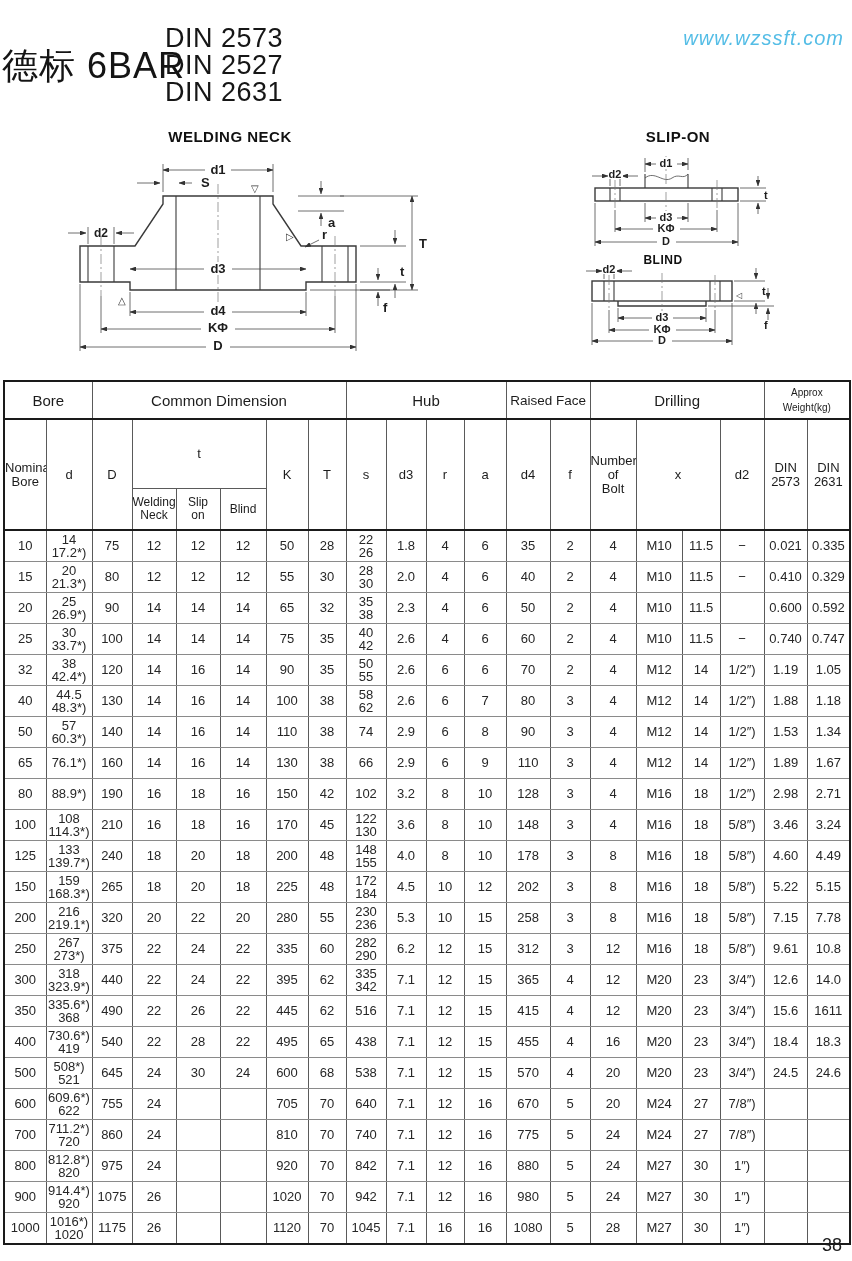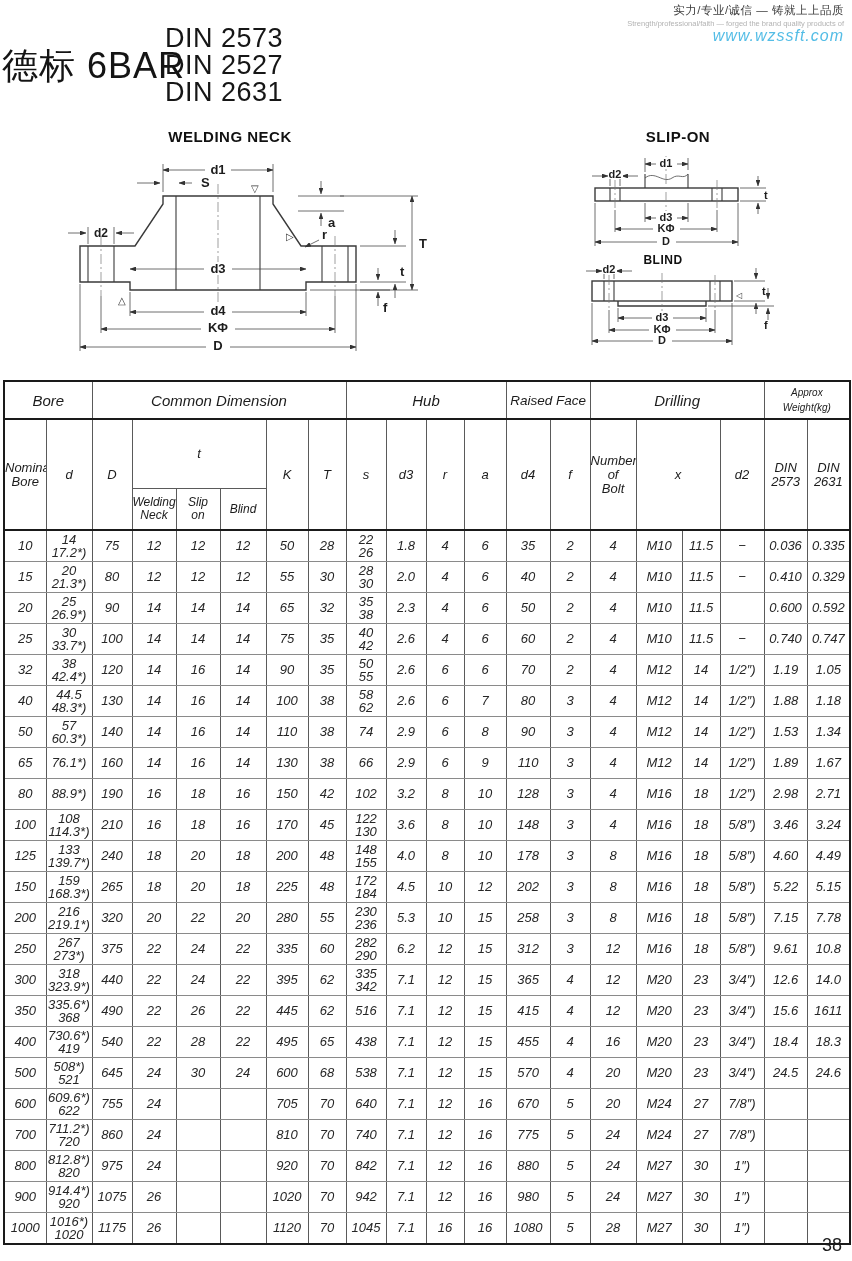--- a/index.html
+++ b/index.html
@@ -3,21 +3,21 @@
 <meta charset="utf-8">
 <style>
   html,body{margin:0;padding:0;background:#e8e8e8;}
   .page{position:relative;width:852px;height:1261px;background:#ffffff;margin:0 auto;
         font-family:"Liberation Sans",sans-serif;color:#222;overflow:hidden;}
 
   
   .slogan{position:absolute;top:3px;right:8px;text-align:right;}
   .slogan .cn{font-size:11.5px;color:#3c3c3c;letter-spacing:.5px;}
   .slogan .en{font-size:7.5px;color:#b3b3b3;margin-top:1px;}
-  .website{position:absolute;top:27px;right:8px;font-size:16px;font-style:italic;
+  .website{position:absolute;top:27px;right:8px;font-size:20px;font-style:italic;
            color:#54bde6;letter-spacing:1px;}
 
   
   .title-cn{position:absolute;left:2px;top:42px;font-size:36px;color:#141414;letter-spacing:1px;white-space:nowrap;}
   .standards{position:absolute;left:165px;top:25px;}
   .standards div{font-size:27px;line-height:27px;color:#161616;letter-spacing:.5px;}
 
   
   .dwg{position:absolute;}
   .o{fill:none;stroke:#3a3a3a;stroke-width:1.4;}
@@ -25,45 +25,41 @@
   .d{fill:none;stroke:#4a4a4a;stroke-width:.8;}
   .c{fill:none;stroke:#777;stroke-width:.7;stroke-dasharray:10,3,2,3;}
   .lb{font:bold 13px "Liberation Sans",sans-serif;fill:#1d1d1d;}
   .lb2{font:bold 11px "Liberation Sans",sans-serif;fill:#1d1d1d;}
   .ttl{font:bold 15px "Liberation Sans",sans-serif;fill:#111;letter-spacing:.5px;}
   .ttl2{font:bold 12px "Liberation Sans",sans-serif;fill:#111;letter-spacing:.5px;}
   .mk{font:10px "Liberation Sans",sans-serif;fill:#333;}
   .wbg{fill:#fff;}
 
   
-  .tblwrap{position:absolute;left:3px;top:380px;font-style:italic;}
+  .tblwrap{position:absolute;left:3px;top:380px;}
   table{border-collapse:collapse;table-layout:fixed;width:846px;border:2px solid #1a1a1a;}
   th,td{border:1px solid #5a5a5a;text-align:center;vertical-align:middle;
         white-space:pre-line;padding:0;font-weight:400;overflow:hidden;}
   thead{border-bottom:2px solid #1a1a1a;}
   tr.grp th{font-size:15px;height:36px;border-bottom:2px solid #1a1a1a;color:#1c1c1c;}
   tr.grp th.gs{font-size:13.5px;}
   tr.grp th.gs2{font-size:10px;line-height:15px;}
   tr.sub th{height:68px;font-size:13px;line-height:14px;color:#1c1c1c;}
   tr.sub3 th{height:40px;font-size:12px;line-height:13px;color:#1c1c1c;}
   th.s12{font-size:12px;line-height:13px;}
   tbody td{font-size:13px;height:30px;line-height:13.5px;color:#262626;
            border-top-color:#8a8a8a;border-bottom-color:#8a8a8a;}
 
   .pageno{position:absolute;right:10px;bottom:5px;font-size:18px;color:#1c1c1c;}
 </style>
 </head>
 <body>
 
 <div class="page">
 
-  <div class="slogan">
-    <div class="cn">实力/专业/诚信 — 铸就上上品质</div>
-    <div class="en">Strength/professional/faith — forged the brand quality products of</div>
-  </div>
   <div class="website">www.wzssft.com</div>
 
   <div class="title-cn">德标 6BAR</div>
   <div class="standards">
     <div>DIN 2573</div>
     <div>DIN 2527</div>
     <div>DIN 2631</div>
   </div>
 
   <svg class="dwg" style="left:58px;top:126px" width="420" height="250" viewBox="0 0 420 250">
@@ -342,21 +338,21 @@
 26</td>
             <td>1.8</td>
             <td>4</td>
             <td>6</td>
             <td>35</td>
             <td>2</td>
             <td>4</td>
             <td>M10</td>
             <td>11.5</td>
             <td>−</td>
-            <td>0.036</td>
+            <td>0.021</td>
             <td>0.335</td>
           </tr>
           <tr>
             <td>15</td>
             <td>20
 21.3*)</td>
             <td>80</td>
             <td>12</td>
             <td>12</td>
             <td>12</td>

